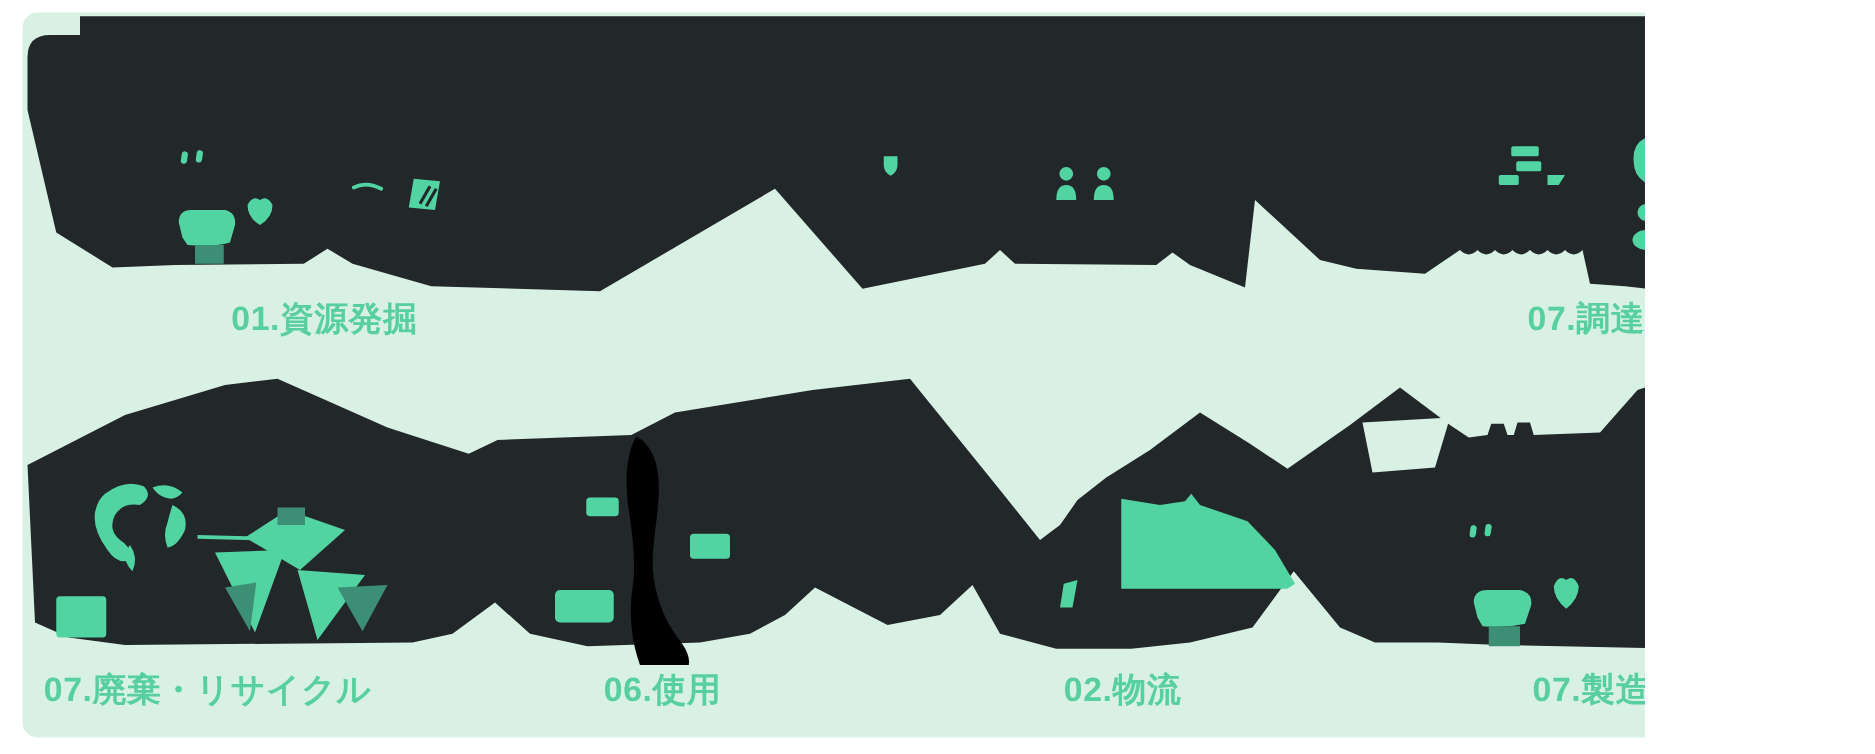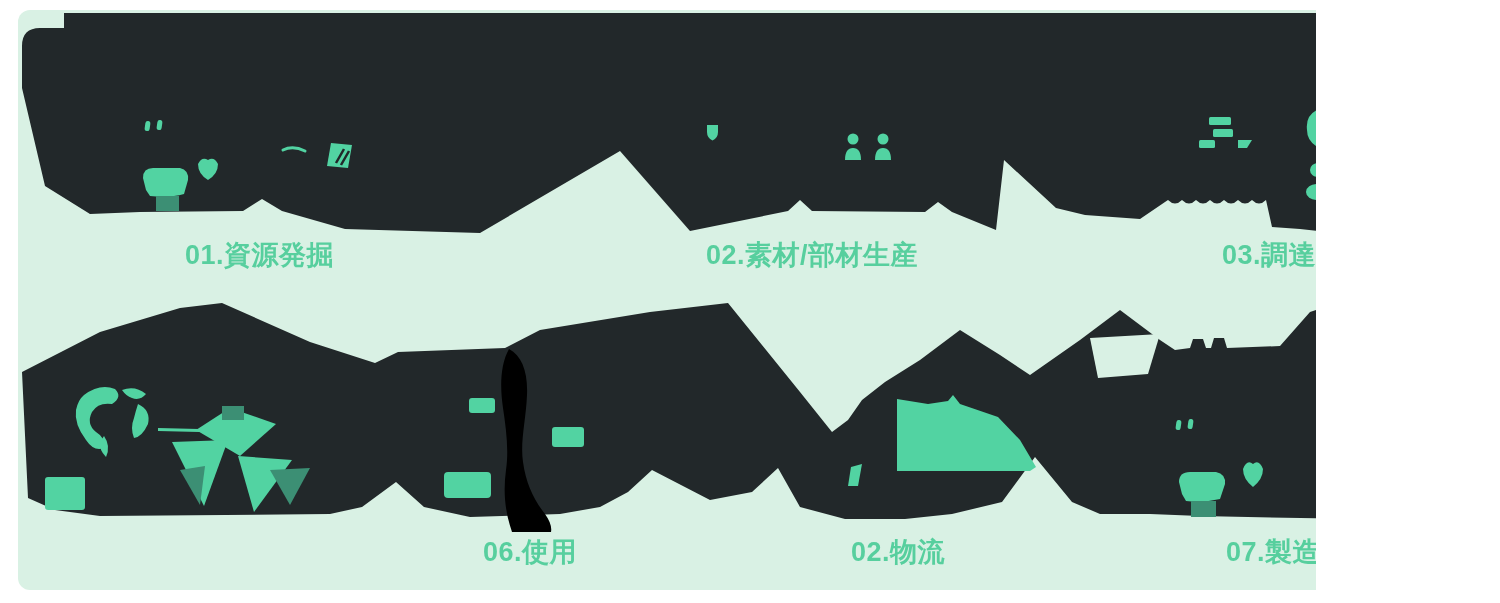--- a/index.html
+++ b/index.html
@@ -135,19 +135,19 @@
       <rect x="222" y="406" width="22" height="14" fill="#3c8f74"></rect>
       <path fill="#52d3a2" d="M172,442 L228,440 L204,506 Z"></path>
       <path fill="#3c8f74" d="M180,470 L205,466 L200,505 Z"></path>
       <path fill="#52d3a2" d="M238,456 L292,460 L254,512 Z"></path>
       <path fill="#3c8f74" d="M270,470 L310,468 L290,505 Z"></path>
     </g>
     <rect x="45" y="477" width="40" height="33" rx="3" fill="#52d3a2"></rect>
   </svg>
 
   <div class="stage-label lbl-01">01.資源発掘</div>
-  <div class="stage-label lbl-02">02.素材/部材生産</div>
-  <div class="stage-label lbl-03">03.調達</div>
+  <div class="stage-label lbl-03">07.調達</div>
   <div class="stage-label lbl-04">07.製造</div>
   <div class="stage-label lbl-05">02.物流</div>
   <div class="stage-label lbl-06">06.使用</div>
+  <div class="stage-label lbl-07">07.廃棄・リサイクル</div>
 
 </div>
 
 </body></html>

